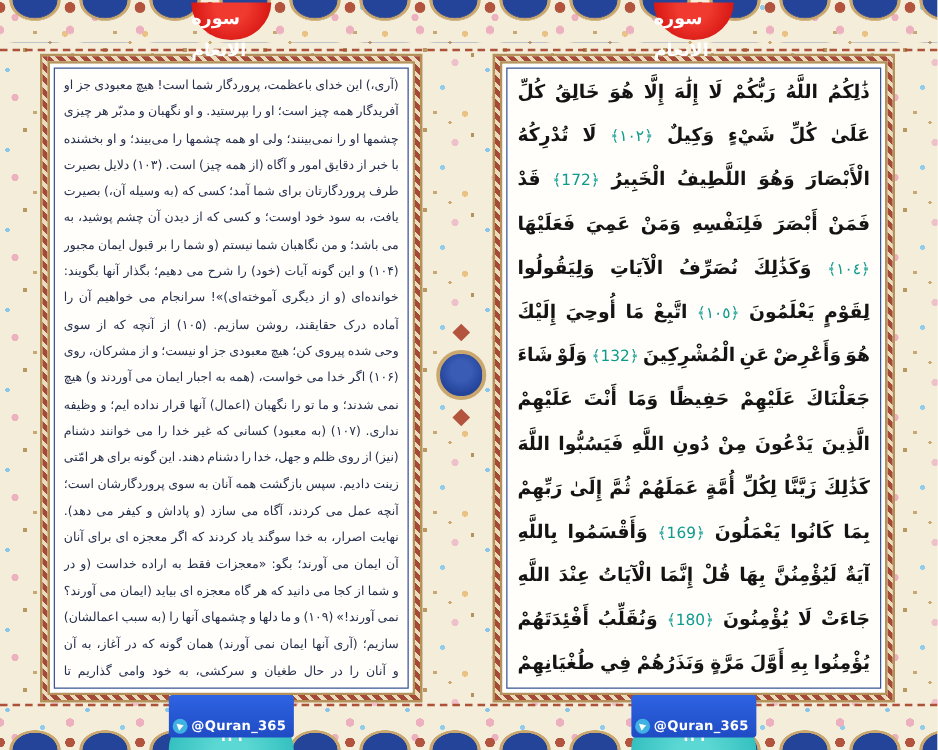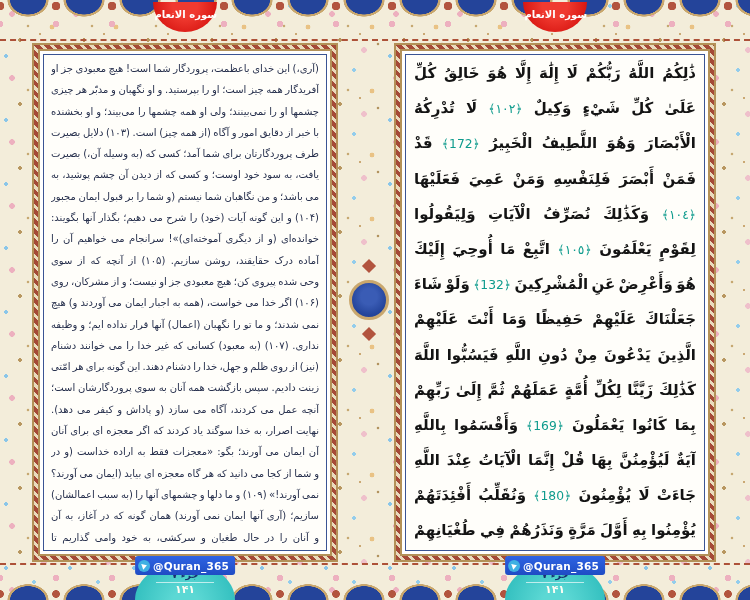--- a/index.html
+++ b/index.html
@@ -55,25 +55,25 @@
   .text-area .line{display:block;text-align:justify;text-align-last:justify;overflow:hidden;}
   .arabic{padding:1px 8px 0 8px;}
   .arabic .line{height:35.2px;line-height:35.2px;font-size:15px;font-weight:700;color:#141414;word-spacing:-2px;}
   .arabic .ayah{color:#0e9b8d;font-size:0.82em;font-weight:400;}
   .persian{padding:3px 7px 0 7px;}
   .persian .line{height:21.3px;line-height:21.3px;font-size:10px;color:#27304d;word-spacing:-1px;}
   
   .surah-badge{position:absolute;top:2px;width:64px;height:30px;transform:translateX(-50%);
     border-radius:0 0 50% 50% / 0 0 100% 100%;
     background:radial-gradient(circle at 50% 10%, #f03a30 30%, #d61410 80%);
-    color:#fff;font-size:10px;font-weight:700;text-align:right;line-height:26px;z-index:3;direction:rtl;}
+    color:#fff;font-size:14px;font-weight:700;text-align:left;line-height:26px;z-index:3;direction:rtl;}
   .surah-left{left:185px;} .surah-right{left:555px;}
   
   .channel-badge{position:absolute;top:556px;transform:translateX(-50%);height:17px;z-index:4;
-    display:flex;align-items:center;gap:3px;padding:1px 6px 1px 3px;border-radius:3px;
+    display:flex;align-items:center;gap:3px;padding:16px 6px 1px 3px;border-radius:3px;
     background:linear-gradient(180deg,#2e63e3,#1f4cc4);direction:ltr;}
   .channel-left{left:185px;} .channel-right{left:555px;}
   .tg-icon{width:12px;height:12px;border-radius:50%;background:#3fb1e3;display:flex;align-items:center;justify-content:center;flex:none;}
   .tg-plane{width:0;height:0;border-top:3px solid transparent;border-bottom:3px solid transparent;border-left:5px solid #fff;transform:rotate(-20deg);margin-left:1px;}
   .channel-label{color:#fff;font-size:10.5px;font-weight:700;letter-spacing:.2px;}
   
   .footer-dome{position:absolute;bottom:0;transform:translateX(-50%);width:100px;height:38px;z-index:3;
     border-radius:50px 50px 0 0 / 38px 38px 0 0;
     background:radial-gradient(circle at 50% 110%, #5cd8d4 20%, #2fbdbd 85%);
     text-align:center;direction:rtl;}

